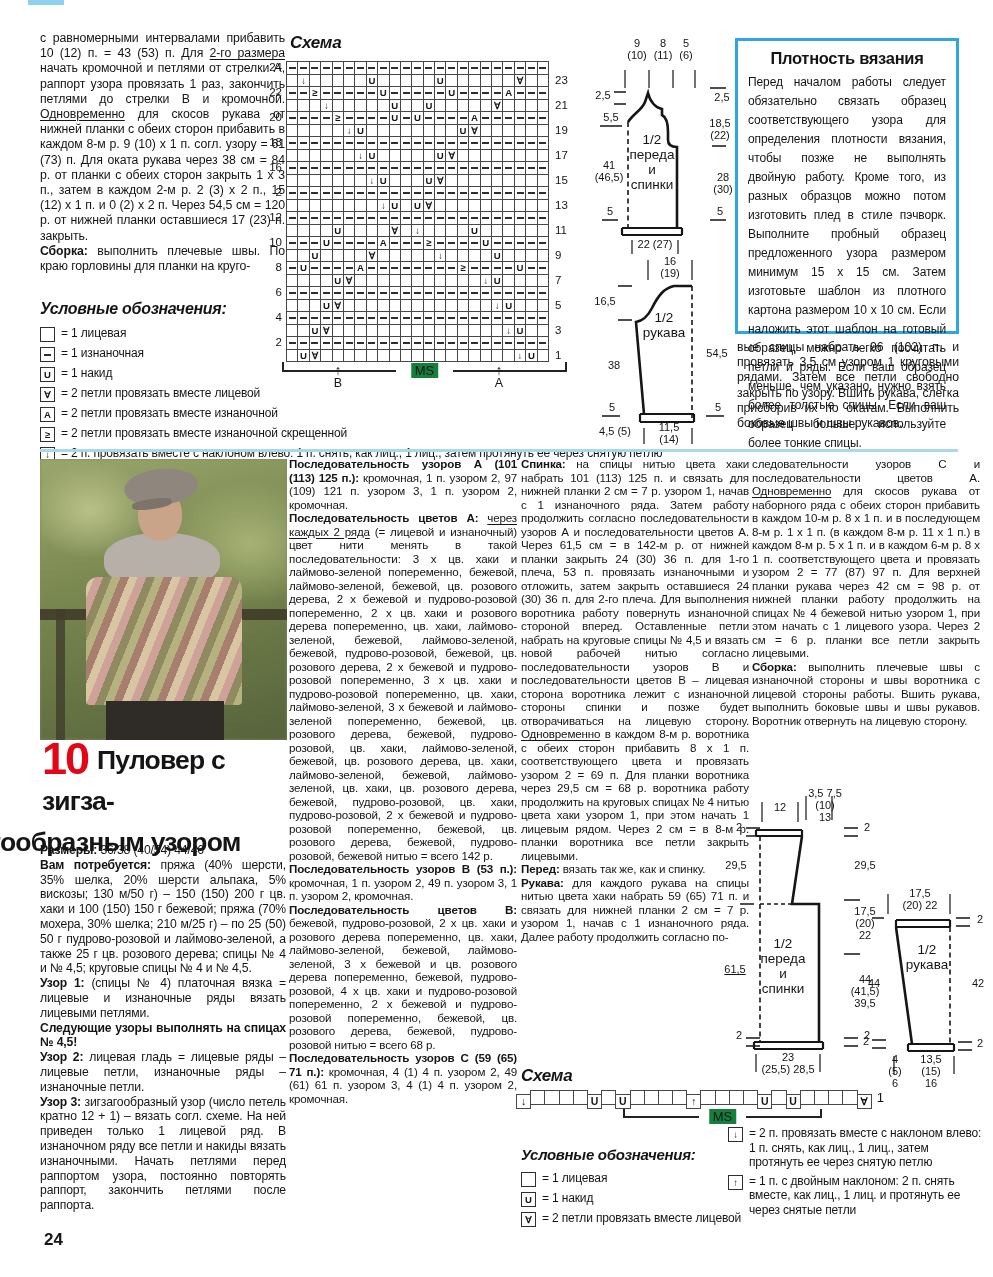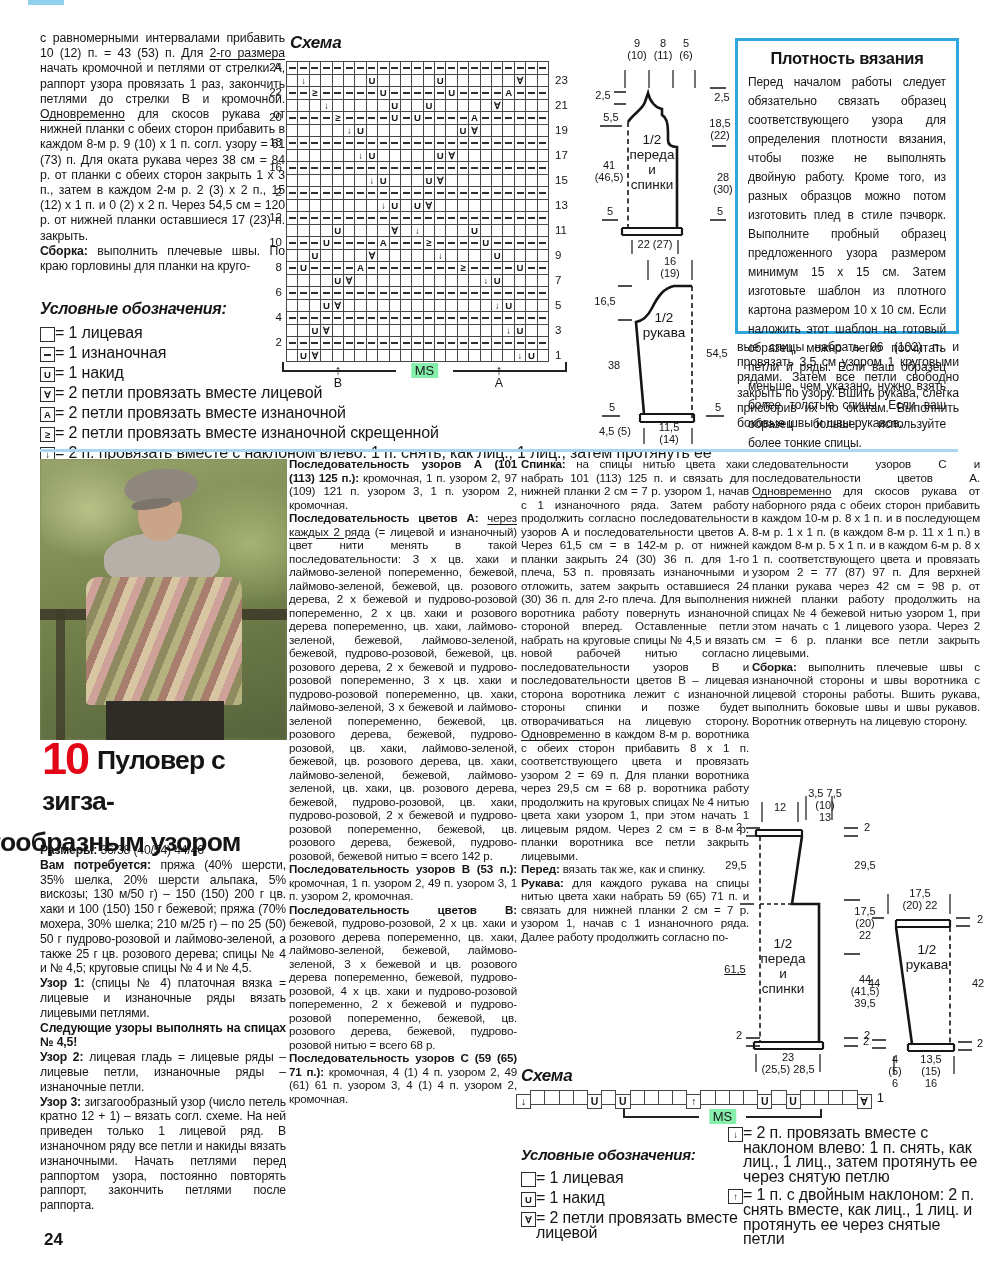--- a/index.html
+++ b/index.html
@@ -11,39 +11,39 @@
   .col{font-size:11.6px;line-height:13.5px;text-align:justify;letter-spacing:-0.15px;}
   .col-lg{font-size:12.3px;line-height:15.2px;text-align:justify;letter-spacing:-0.1px;}
   .para{margin:0;}
   .para b{font-weight:bold;}
   
   .lg-title{font-style:italic;font-weight:bold;font-size:16px;margin-bottom:8px;letter-spacing:-0.3px;}
   .lg-title.sm{font-size:15px;}
   .lg-row{display:flex;align-items:flex-start;margin-bottom:4px;}
   .lg-box{flex:0 0 13px;width:13px;height:13px;border:1.4px solid #2e2e2e;display:flex;
           align-items:center;justify-content:center;font-size:9.5px;font-weight:bold;margin-top:1px;}
-  .lg-text{font-size:16px;line-height:14.6px;letter-spacing:-0.15px;}
+  .lg-text{margin-left:6px;font-size:12px;line-height:14.6px;letter-spacing:-0.15px;}
   .dashbar{display:block;width:7px;height:2px;background:#2e2e2e;border:0;}
   
   .chart-title{font-style:italic;font-weight:bold;font-size:17px;letter-spacing:-0.3px;}
   .crow{display:flex;height:13.5px;margin-top:-1px;}
   .crow:first-child{margin-top:0;}
   .gnum{width:22px;font-size:11.5px;line-height:13.5px;}
   .gnum.l{text-align:right;padding-right:5px;}
   .gnum.r{text-align:left;padding-left:6px;width:26px;}
   .ccell{width:12.4px;height:13.5px;box-sizing:border-box;border:1px solid #474747;margin-left:-1px;
          display:flex;align-items:center;justify-content:center;font-size:9.6px;font-weight:bold;background:#fff;}
   .crow .ccell:first-of-type{margin-left:0;}
   .bcell{width:15.2px;height:15.2px;box-sizing:border-box;border:1px solid #474747;margin-left:-1px;
          display:inline-flex;align-items:center;justify-content:center;font-size:10.5px;font-weight:bold;background:#fff;}
   
   .ms-wrap{position:relative;height:40px;margin-left:22px;width:285px;}
   .ms-seg{position:absolute;top:8px;height:2px;background:#222;}
   .ms-tick{position:absolute;top:0px;width:2px;height:10px;background:#222;}
-  .ms-label{position:absolute;top:1px;left:50%;transform:translateX(-50%);font-size:13px;background:#86efac;padding:0 4px;}
+  .ms-label{position:absolute;top:1px;left:50%;transform:translateX(-50%);font-size:13px;background:#15803d;padding:0 4px;}
   .ms-arrow{position:absolute;text-align:center;width:14px;transform:translateX(-7px);}
   .ms-arrow i{font-style:normal;font-size:14px;font-weight:bold;display:block;line-height:12px;}
   .ms-arrow em{font-style:normal;font-size:12.5px;display:block;}
   
   #gauge-box{border:3px solid #2fa7de;background:#fff;padding:6px 10px;box-sizing:border-box;}
   #gauge-box h3{margin:2px 0 5px;text-align:center;font-size:16.5px;letter-spacing:-0.3px;}
   #gauge-box .gtext{font-size:12px;line-height:19px;text-align:justify;letter-spacing:-0.1px;}
   
   .slabel{position:absolute;font-size:11px;line-height:11.8px;white-space:pre-line;text-align:center;}
   .sname{position:absolute;font-size:13.5px;line-height:15px;white-space:pre-line;text-align:center;}

